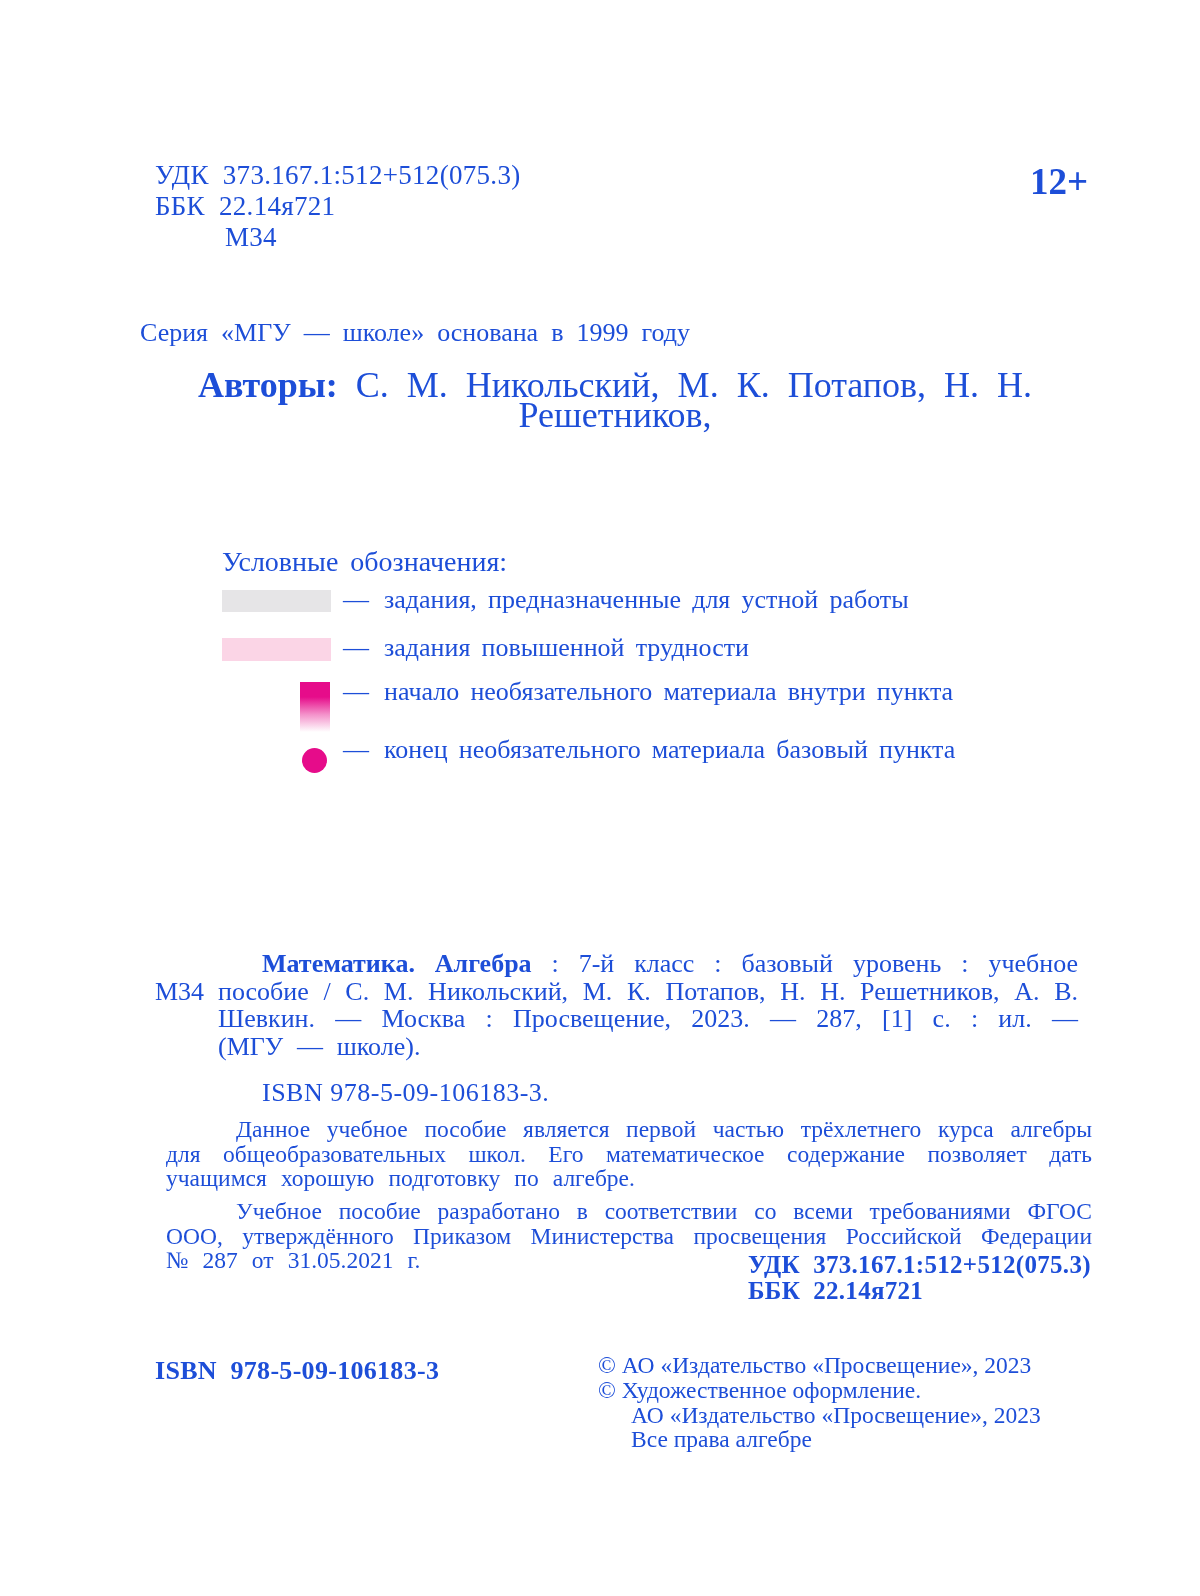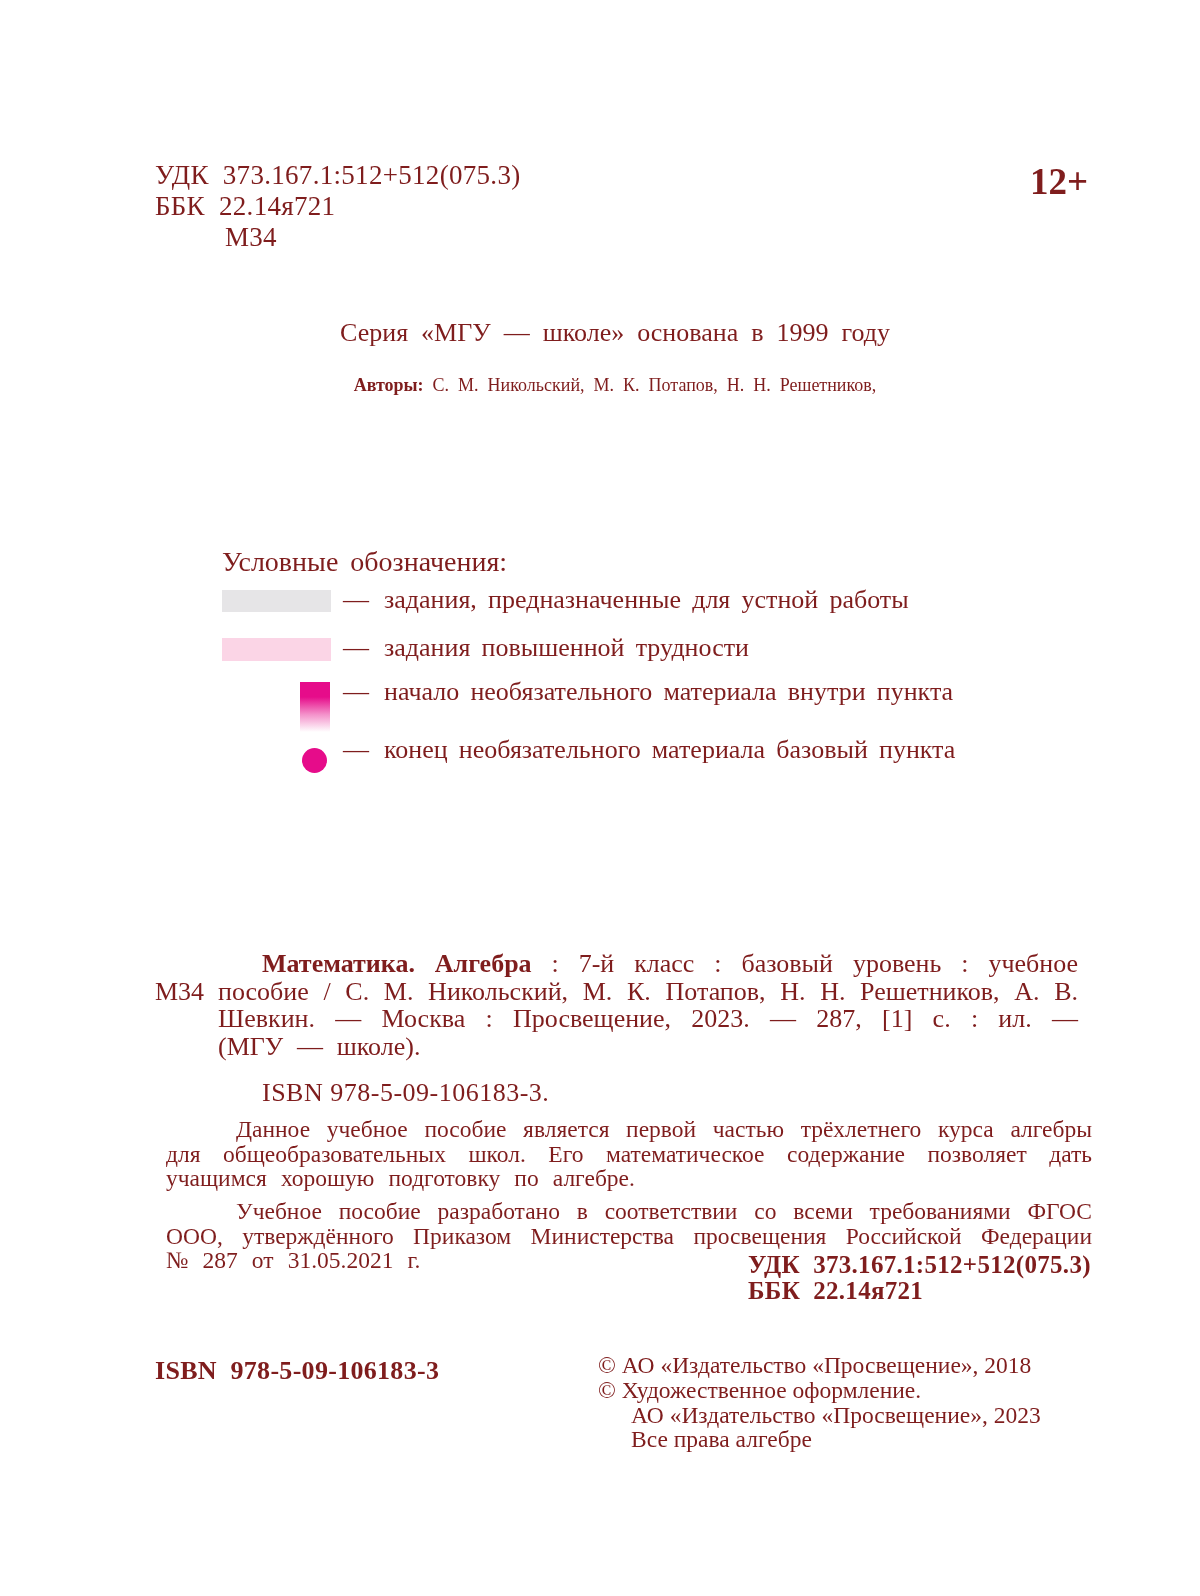--- a/index.html
+++ b/index.html
@@ -1,31 +1,31 @@
 <!DOCTYPE html>
 <html><head>
 <meta charset="utf-8">
 <style>
   html,body { margin:0; padding:0; background:#ffffff; }
   .page {
     position:relative;
     width:1200px; height:1596px;
     background:#ffffff;
     font-family:"Liberation Serif","DejaVu Serif",serif;
-    color:#7f1d1d;
+    color:#1d4ed8;
     overflow:hidden;
   }
   
   .top-codes { position:absolute; left:155px; top:160px; font-size:27px; line-height:31px; letter-spacing:.3px; }
   .top-codes .m34 { padding-left:70px; }
   .age-badge { position:absolute; top:160px; right:112px; font-size:37px; font-weight:bold; }
 
   
-  .series  { position:absolute; left:140px; top:318px; width:950px; text-align:center; font-size:26px; word-spacing:.25em; }
-  .authors { position:absolute; left:140px; top:370px; width:950px; text-align:center; font-size:18px; line-height:30px; word-spacing:.25em; }
+  .series  { position:absolute; left:140px; top:318px; width:950px; font-size:26px; word-spacing:.25em; }
+  .authors { position:absolute; left:140px; top:370px; width:950px; text-align:center; font-size:36px; line-height:30px; word-spacing:.25em; }
 
   
   .legend-heading { position:absolute; left:222px; top:546px; font-size:28px; font-weight:normal; word-spacing:.18em; }
   .legend-row { position:absolute; left:222px; display:flex; align-items:flex-start; font-size:26px; line-height:28px; word-spacing:.18em; }
   .row1 { top:586px; } .row2 { top:634px; } .row3 { top:678px; } .row4 { top:736px; }
   .swatch-cell { flex:0 0 121px; width:121px; display:flex; }
   .swatch-gray { width:109px; height:22px; background:#e6e5e7; margin-top:4px; }
   .swatch-pink { width:109px; height:23px; background:#fbd5e6; margin-top:4px; }
   .swatch-grad { width:30px; height:50px; margin-left:auto; margin-right:13px; margin-top:4px;
     background:linear-gradient(180deg,#e60c8a 0%,#e60c8a 30%,rgba(230,12,138,.45) 65%,rgba(230,12,138,0) 100%); }
@@ -115,19 +115,19 @@
   <p class="annot p2">Учебное пособие разработано в соответствии со всеми требованиями ФГОС ООО, утверждённого Приказом Министерства просвещения Российской Федерации № 287 от 31.05.2021 г.</p>
 
   <div class="codes-right">
     <div>УДК&nbsp; 373.167.1:512+512(075.3)</div>
     <div>ББК&nbsp; 22.14я721</div>
   </div>
 
   <div class="footer-isbn">ISBN&nbsp; 978-5-09-106183-3</div>
 
   <div class="footer-copy">
-    <div>© АО «Издательство «Просвещение», 2018</div>
+    <div>© АО «Издательство «Просвещение», 2023</div>
     <div>© Художественное оформление.</div>
     <div class="ind">АО «Издательство «Просвещение», 2023</div>
     <div class="ind">Все права алгебре</div>
   </div>
 
 </div>
 
 </body></html>

